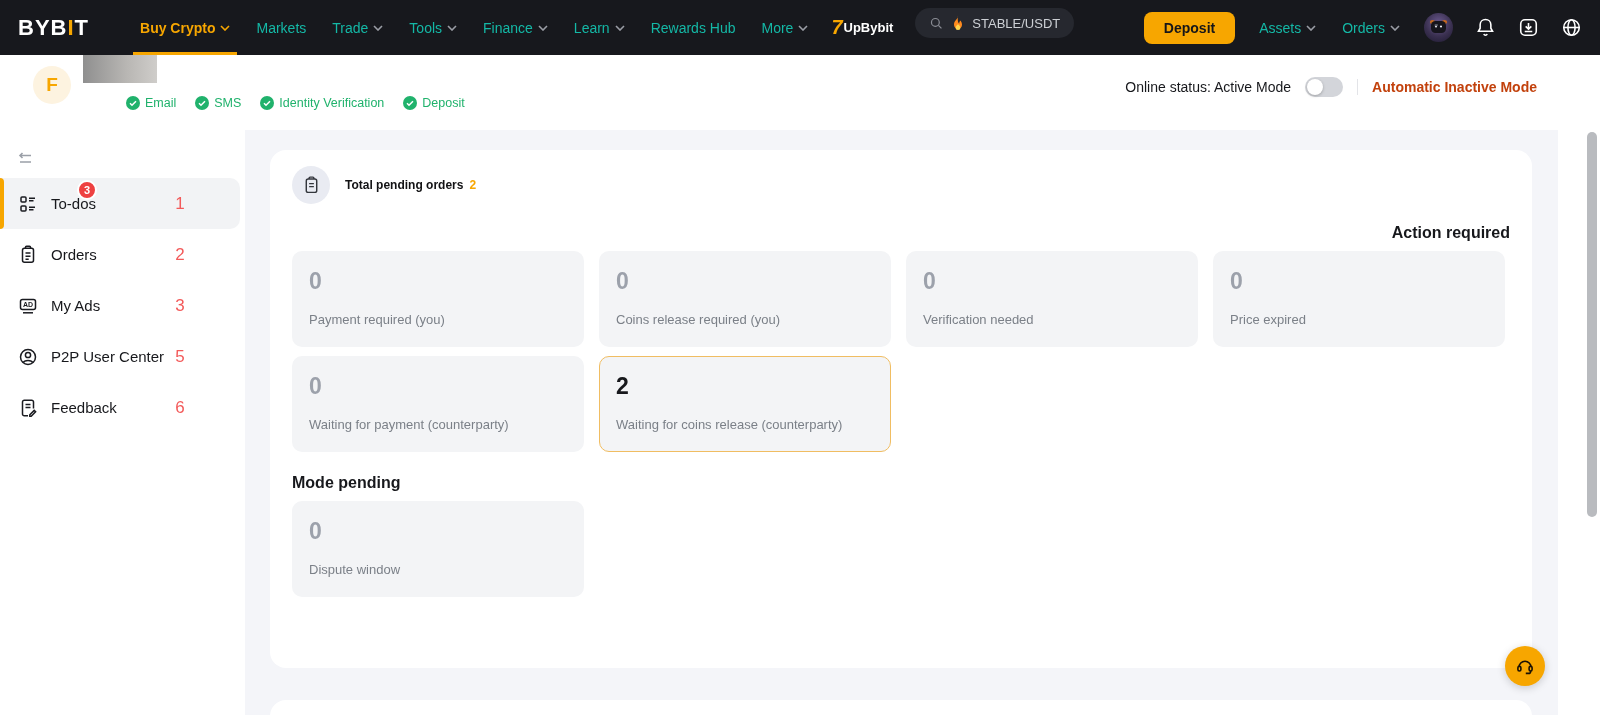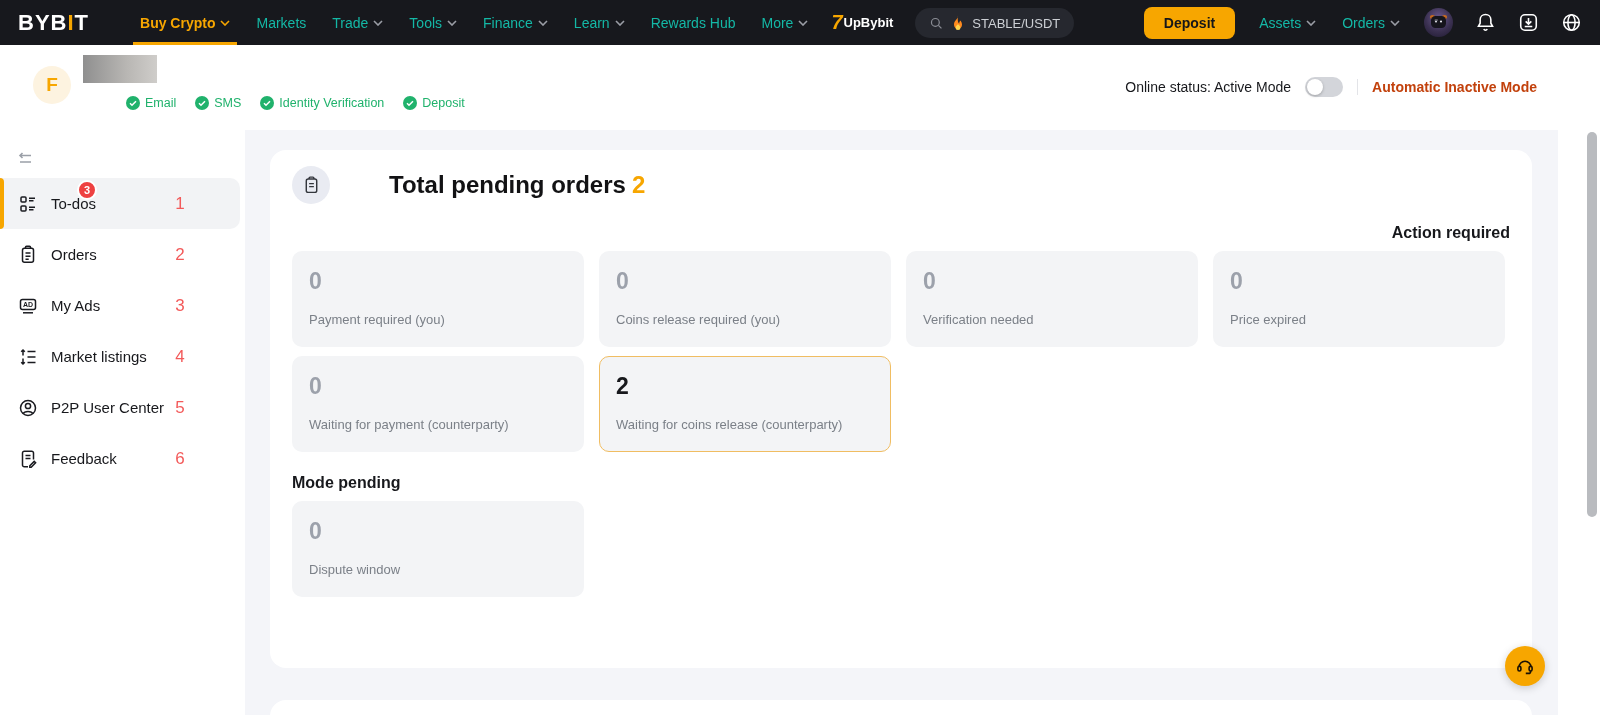--- a/index.html
+++ b/index.html
@@ -5,21 +5,21 @@
   * { box-sizing: border-box; margin: 0; padding: 0; }
   html,body { width:1600px; height:715px; }
   body {
     font-family: "Liberation Sans", "DejaVu Sans", sans-serif;
     background:#ffffff; overflow:hidden; position:relative;
   }
   .page { position:absolute; inset:0; width:1600px; height:715px; }
 
   
   .navbar {
-    position:absolute; top:0; left:0; width:1600px; height:45px;
+    position:absolute; top:0; left:0; width:1600px; height:55px;
     background:#17181d; display:flex; align-items:stretch; padding:0 18px;
     color:#eceef0; z-index:30;
   }
   .logo { display:flex; align-items:center; font-size:22px; font-weight:800;
     letter-spacing:1px; color:#ffffff; margin-right:38px; }
   .logo .accent { color:#f7a600; }
   .nav-links { display:flex; align-items:stretch; }
   .nav-item { display:flex; align-items:center; gap:5px; padding:0 13px;
     font-size:14px; color:#14b8a6; cursor:pointer; position:relative; white-space:nowrap; }
   .nav-item .chev { width:10px; height:6px; stroke:#9a9da5; fill:none; stroke-width:1.6; }
@@ -85,21 +85,21 @@
 
   .content { position:absolute; left:245px; top:0; right:42px; bottom:0; background:#f4f5f9; }
   .card { background:#ffffff; border-radius:16px; position:absolute; }
   .main-card { left:25px; top:20px; width:1262px; height:518px; overflow:hidden; }
   .next-card { left:25px; top:570px; width:1262px; height:30px; border-radius:16px 16px 0 0; }
 
   .card-header { display:flex; align-items:center; gap:15px; padding:16px 22px 0; }
   .header-icon-circle { width:38px; height:38px; border-radius:50%; background:#e9ebf2;
     display:flex; align-items:center; justify-content:center; flex:none; }
   .header-icon-circle svg { width:19px; height:19px; stroke:#33363c; fill:none; stroke-width:1.5; }
-  .card-title { font-size:24px; font-weight:700; color:#121214;margin-left:44px; }
+  .card-title { font-size:12px; font-weight:700; color:#121214; }
   .card-title .count { color:#f7a600; margin-left:6px; }
 
   .section-heading { margin:22px 22px 0; font-size:16px; color:#17181c; }
   .section-heading.first { margin-top:20px;text-align:right; }
   .tiles { display:flex; gap:15px; margin:9px 22px 0; }
   .tile { width:292px; height:96px; background:#f3f4f6; border-radius:10px;
     padding:14px 16px; cursor:pointer; border:1px solid transparent; }
   .tile .tile-value { font-size:23px; font-weight:700; color:#9ca1ab; line-height:30px; }
   .tile .tile-label { margin-top:16px; font-size:13px; color:#7b8088; }
   .tile.highlighted { border:1px solid #f0bd62; }
@@ -308,29 +308,20 @@
         <div class="menu-item">
           <svg class="mi-icon" viewBox="0 0 20 20">
             <rect x="2.5" y="3.5" width="15" height="10" rx="2"></rect>
             <text x="10" y="11" text-anchor="middle" font-size="7" font-weight="bold" stroke="none" fill="#1a1b20" font-family="inherit">AD</text>
             <path d="M5 16.8h10"></path>
           </svg>
           <span class="mi-label">My Ads</span>
           <span class="mi-count">3</span>
         </div>
 
-        <div class="menu-item">
-          <svg class="mi-icon" viewBox="0 0 20 20">
-            <path d="M5 3v5.5 M3.2 4.8L5 3l1.8 1.8"></path>
-            <path d="M5 17v-5.5 M3.2 15.2L5 17l1.8-1.8"></path>
-            <path d="M9.5 4.5h8 M9.5 10h8 M9.5 15.5h8"></path>
-          </svg>
-          <span class="mi-label">Market listings</span>
-          <span class="mi-count">4</span>
-        </div>
 
         <div class="menu-item">
           <svg class="mi-icon" viewBox="0 0 20 20">
             <circle cx="10" cy="10" r="7.5"></circle>
             <circle cx="10" cy="8" r="2.6"></circle>
             <path d="M5.3 15.6c1-2.7 8.4-2.7 9.4 0"></path>
           </svg>
           <span class="mi-label">P2P User Center</span>
           <span class="mi-count">5</span>
         </div>

